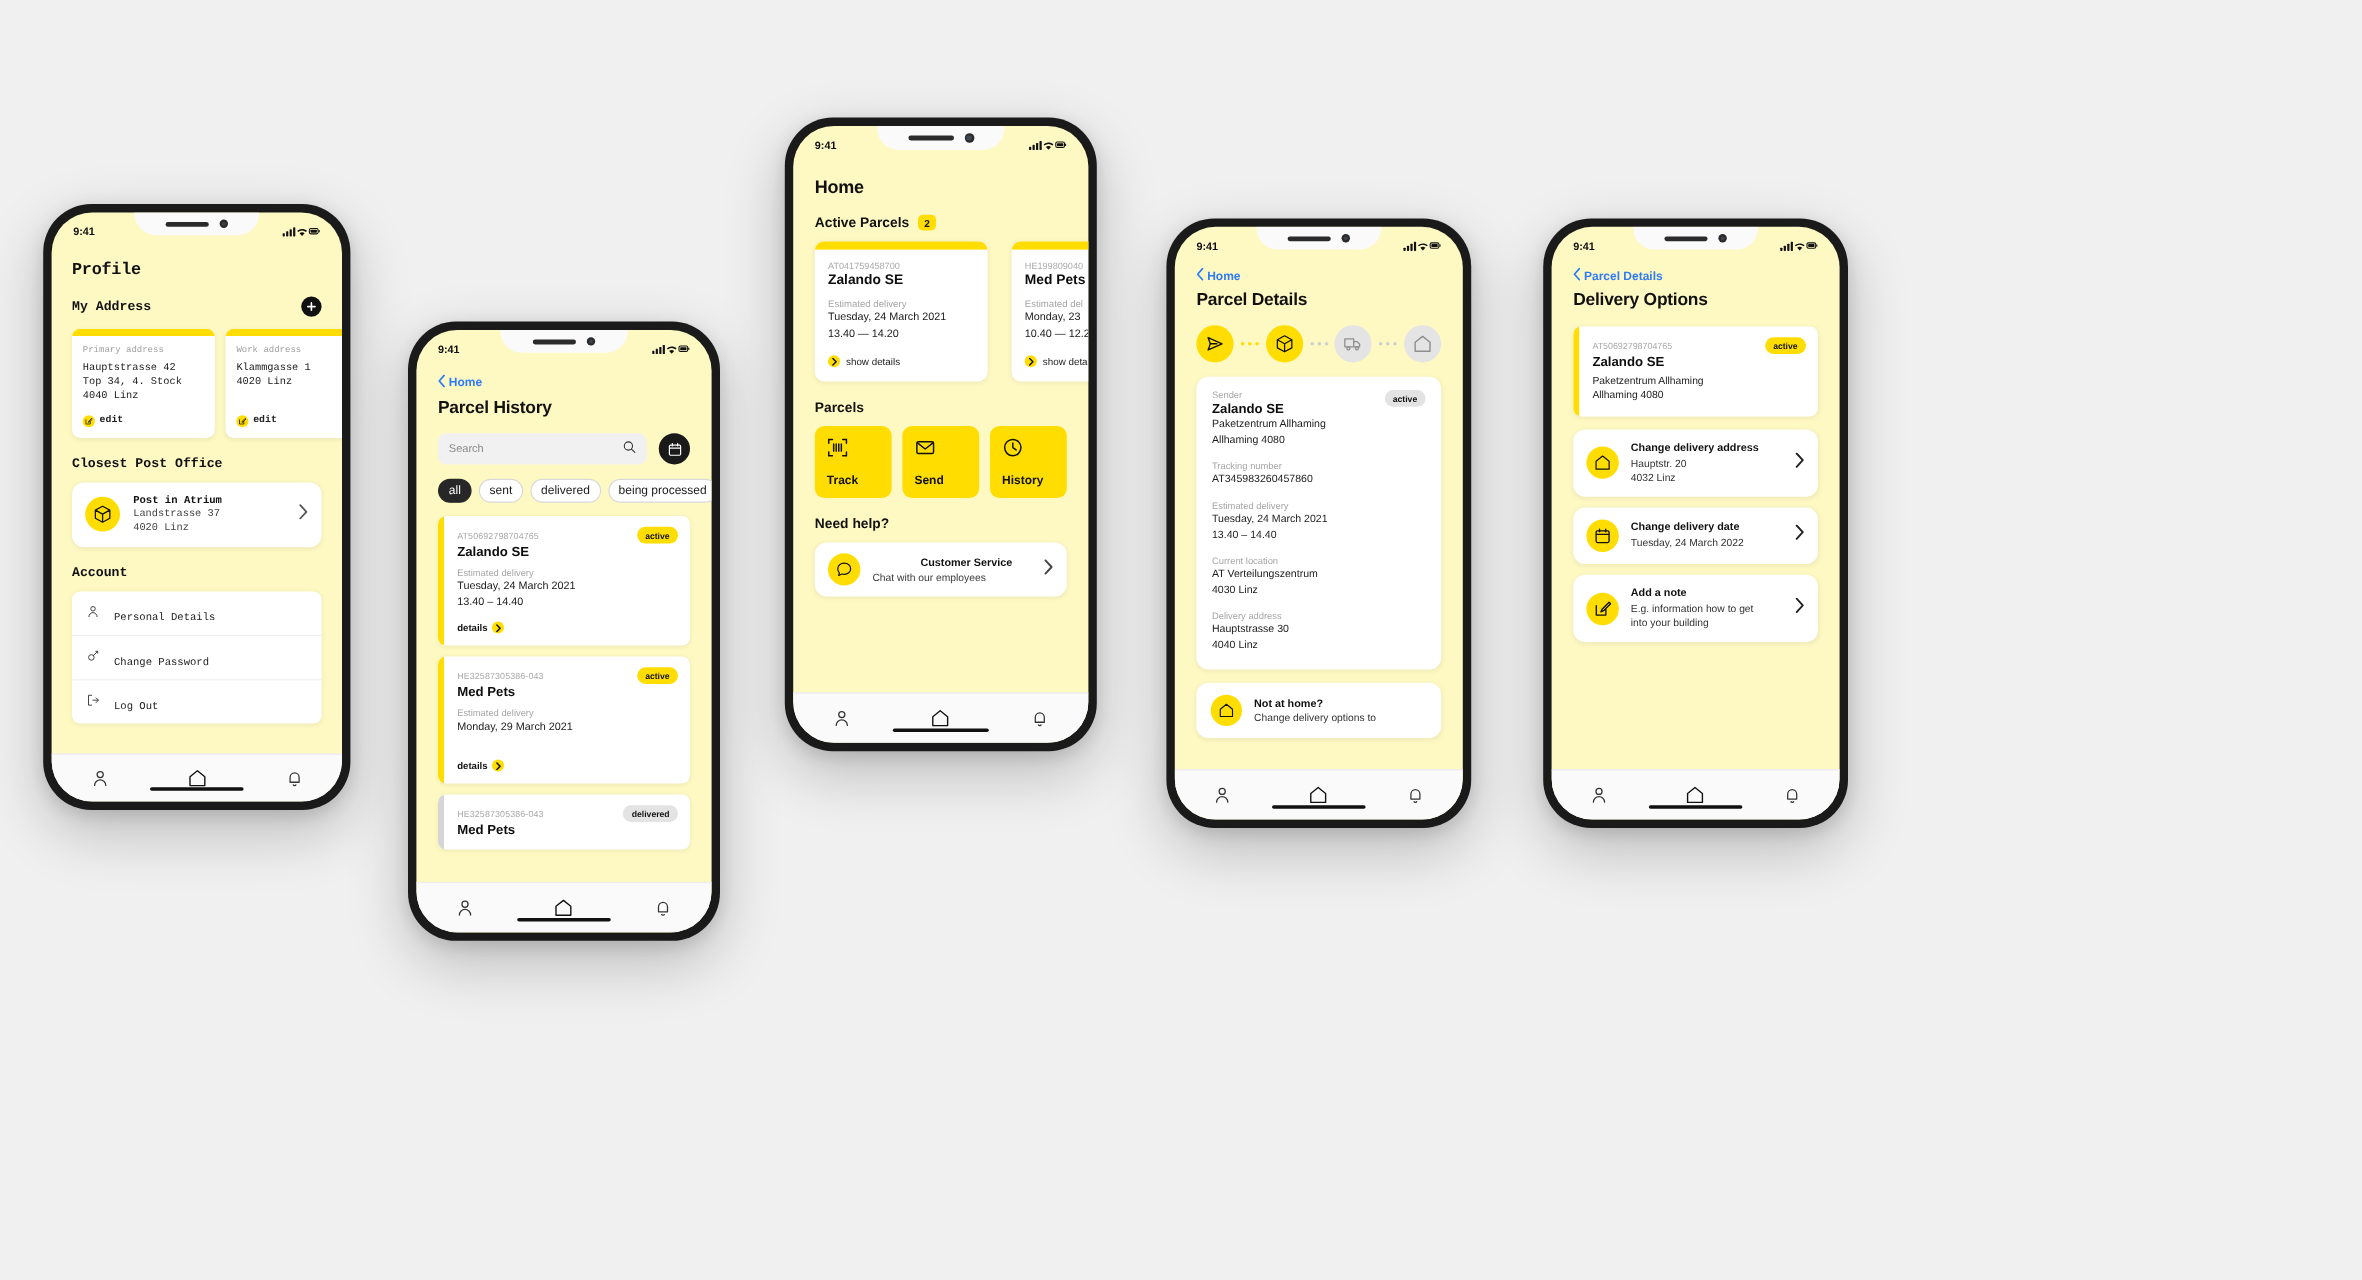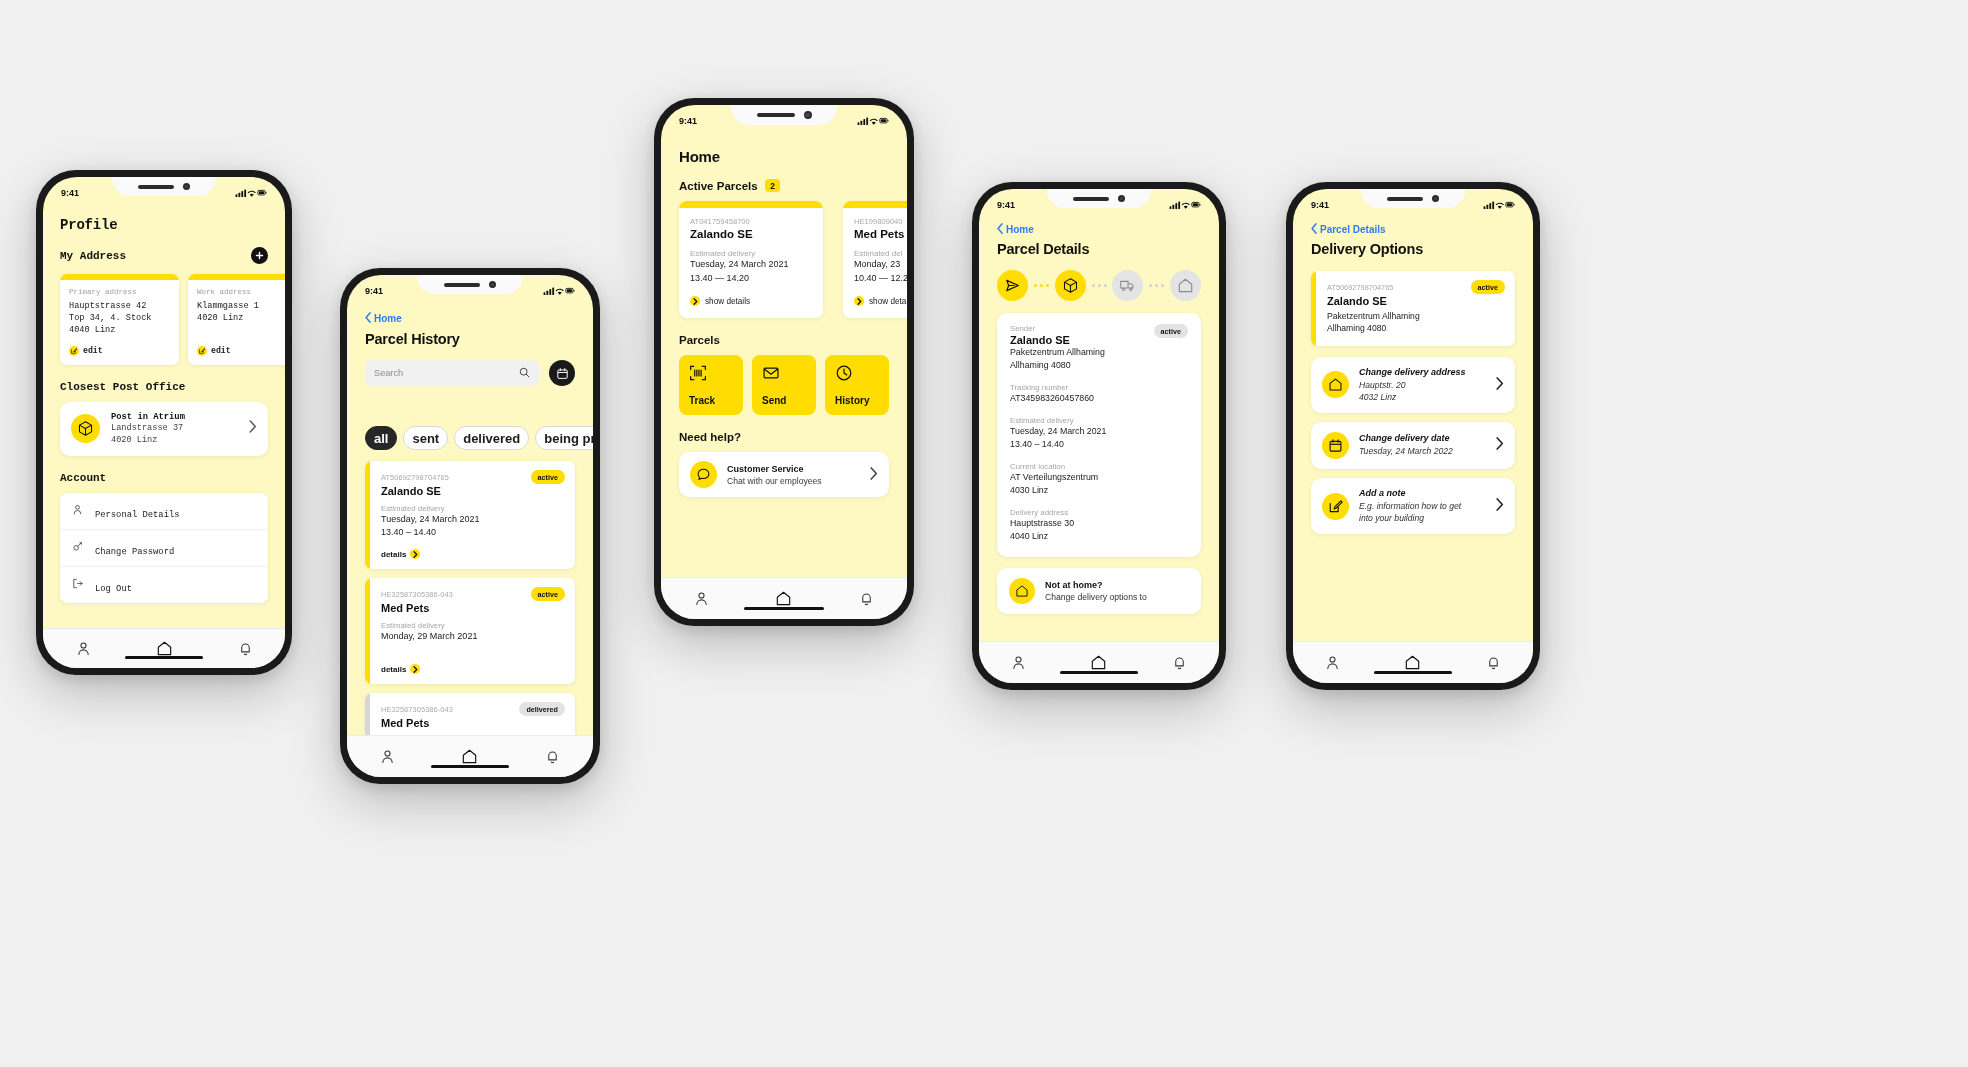--- a/index.html
+++ b/index.html
@@ -132,24 +132,23 @@
   .search-row { display:flex; align-items:center; gap: 10px; margin-top: 13px; }
   .search-box {
     flex: 1; height: 26px; background: #f1f1f1; border-radius: 7px;
     display:flex; align-items:center; padding: 0 9px; gap: 6px;
   }
   .search-box .ph { flex:1; font-size: 9.2px; color:#8b8b8b; }
   .cal-btn { width: 26px; height: 26px; border-radius: 50%; background:#1a1a1a;
     display:flex; align-items:center; justify-content:center; flex:none; }
   .chips { display:flex; gap: 6px; margin-top: 12px; }
   .chip {
-    border: 1px solid #d8d8d8; border-radius: 99px; font-size: 13px;
-    padding: 3.5px 8px; color:#1b1b1b; font-weight:700; background:#fff;
+    border: 1px solid #d8d8d8; border-radius: 99px; font-size: 10px;
+    padding: 3.5px 8px; color:#1b1b1b; font-weight:400; background:#fff;
     white-space: nowrap;
-    margin-top: 28px;
   }
   .chip.sel { background:#272727; color:#fff; border-color:#272727; }
 
   .hist-list { margin-top: 11px; display:flex; flex-direction: column; gap: 9px; }
   .hist-card {
     display:flex; background:#fff; border-radius: 7px; overflow:hidden;
     box-shadow: 0 1px 4px rgba(0,0,0,.07);
   }
   .hist-card .lbar { width: 5px; background: #FFDD00; flex:none; }
   .hist-card.grey .lbar { background: #d6d6d6; }
@@ -192,21 +191,21 @@
   .ap-val { font-size: 9px; color:#1b1b1b; line-height:1.5; white-space:nowrap; }
   .ap-show { display:flex; align-items:center; gap:5px; margin-top: 11px; }
   .ap-show .st { font-size: 8.2px; color:#1b1b1b; }
 
   .tiles { display:flex; gap: 9px; margin-top: 9px; }
   .tile { flex:1; background:#FFDD00; border-radius: 8px; height: 60px;
     padding: 9px 10px; display:flex; flex-direction: column; justify-content: space-between; }
   .tile .tl { font-size: 10px; font-weight: bold; color:#111; }
   .help-card { display:flex; align-items:center; gap:10px; padding: 9px 11px; margin-top: 9px; }
   .help-ic { width: 27px; height: 27px; }
-  .help-t { font-size: 9px; font-weight: bold; color:#111; }
+  .help-t { font-size: 9px; font-weight: bold; color:#111;margin-left:40px; }
   .help-s { font-size: 8.6px; color:#3a3a3a; margin-top: 2px; }
   .help-chev { margin-left:auto; color:#555; }
 
   
   #p4 { left: 972px; top: 182px; width: 254px; height: 508px; border-radius: 40px; padding: 7px; }
   #p4 .screen { border-radius: 34px; }
   #p4 .notch { width: 104px; height: 19px; }
   #p4 .notch .speaker { width: 36px; height: 4px; }
   #p4 .notch .cam { width: 7px; height: 7px; }
   #p4 .statusbar { padding: 11px 18px 0 18px; font-size: 9px; }
@@ -253,21 +252,21 @@
   .do-card { margin-top: 14px; display:flex; border-radius: 7px; overflow:hidden;
     background:#fff; box-shadow: 0 1px 4px rgba(0,0,0,.07); }
   .do-card .lbar { width: 5px; background:#FFDD00; flex:none; }
   .do-in { flex:1; padding: 9px 10px 11px 11px; }
   .do-top { display:flex; align-items:center; justify-content:space-between; }
   .do-track { font-size: 7.4px; color:#a9a9a9; }
   .do-name { font-size: 11px; font-weight:bold; color:#0e0e0e; margin-top:1px; }
   .do-sub { font-size: 8.6px; color:#1b1b1b; line-height:1.45; margin-top: 3px; }
 
   .opt-list { margin-top: 11px; display:flex; flex-direction:column; gap: 9px; }
-  .opt { display:flex; align-items:center; gap: 10px; padding: 10px 11px; font-style: italic; }
+  .opt { display:flex; align-items:center; gap: 10px; padding: 10px 11px; }
   .opt-ic { width: 27px; height: 27px; }
   .opt-t { font-size: 9px; font-weight:bold; color:#111; }
   .opt-s { font-size: 8.6px; color:#333; line-height:1.4; margin-top: 2px; }
   .opt-chev { margin-left:auto; color:#333; }
 </style>
 </head>
 <body>
 
 <div class="stage">
 

